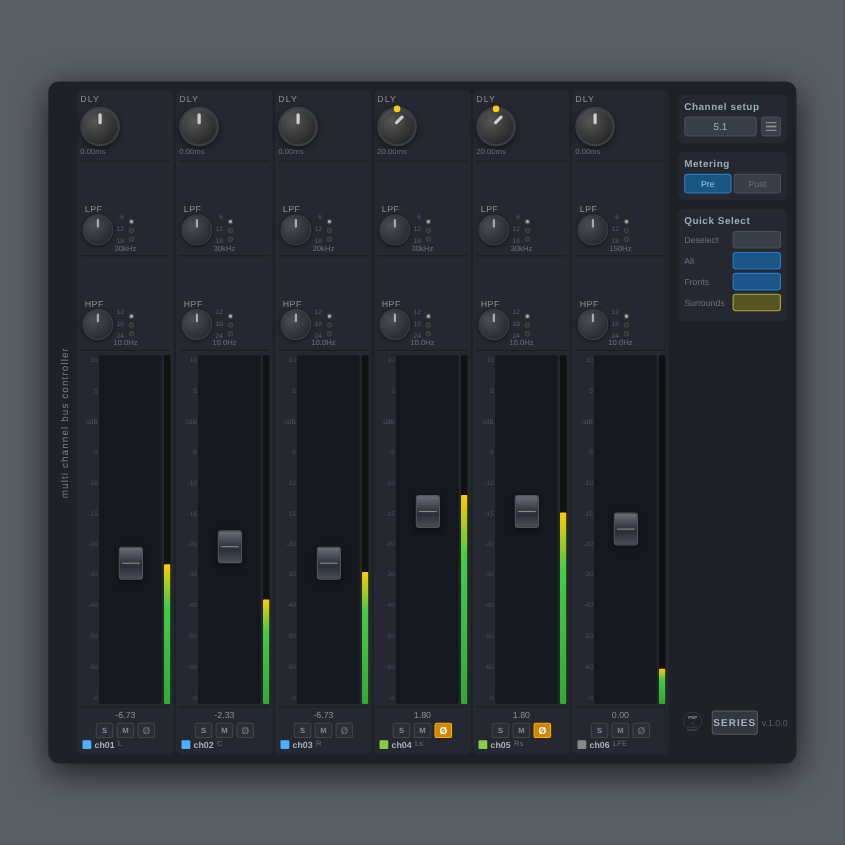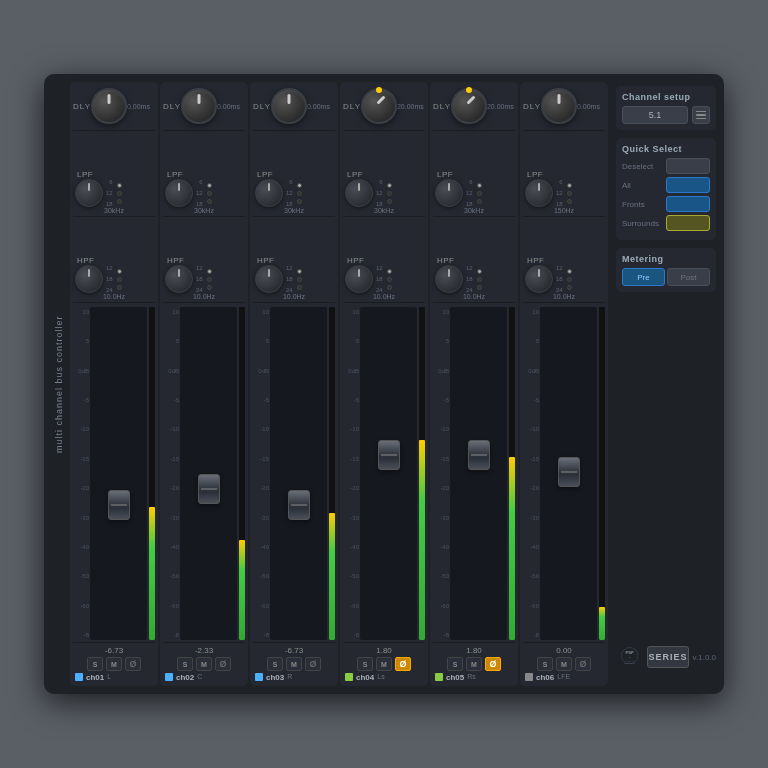--- a/index.html
+++ b/index.html
@@ -49,21 +49,22 @@
       border-radius: 5px;
       padding: 4px 3px;
       width: 88px;
       flex-shrink: 0;
       align-items: center;
       gap: 2px;
     }
     
     .dly-section {
       display: flex;
-      align-items: center;
+      flex-direction: column;
+      align-items: flex-start;
       width: 100%;
       margin-bottom: 2px;
     }
     .dly-label {
       color: #8a9090;
       font-size: 8px;
       letter-spacing: 1px;
     }
     .knob-large {
       width: 36px;
@@ -980,48 +981,48 @@
         <div class="channel-setup-val">5.1</div>
         <div class="menu-btn">
           <div class="menu-line"></div>
           <div class="menu-line"></div>
           <div class="menu-line"></div>
         </div>
       </div>
     </div>
 
     <div class="panel-section">
+      <div class="panel-title">Metering</div>
+      <div class="pre-post-group">
+        <div class="pre-post-btn active">
+          <span>Pre</span>
+        </div>
+        <div class="pre-post-btn">
+          <span>Post</span>
+        </div>
+      </div>
+    </div>
+
+    <div class="panel-section">
       <div class="panel-title">Quick Select</div>
       <div class="qs-row">
         <div class="qs-label">Deselect</div>
         <div class="qs-btn"></div>
       </div>
       <div class="qs-row">
         <div class="qs-label">All</div>
         <div class="qs-btn blue"></div>
       </div>
       <div class="qs-row">
         <div class="qs-label">Fronts</div>
         <div class="qs-btn blue"></div>
       </div>
       <div class="qs-row">
         <div class="qs-label">Surrounds</div>
         <div class="qs-btn yellow"></div>
-      </div>
-    </div>
-
-    <div class="panel-section">
-      <div class="panel-title">Metering</div>
-      <div class="pre-post-group">
-        <div class="pre-post-btn active">
-          <span>Pre</span>
-        </div>
-        <div class="pre-post-btn">
-          <span>Post</span>
-        </div>
       </div>
     </div>
 
     <div class="logo-area">
       <svg class="psp-logo" viewBox="0 0 60 50">
         <circle cx="30" cy="22" r="18" fill="none" stroke="#3a4050" stroke-width="1.5"></circle>
         <text x="30" y="18" text-anchor="middle" fill="#8a9090" font-size="9" font-weight="bold">PSP</text>
         <text x="30" y="27" text-anchor="middle" fill="#5a6070" font-size="5">Ø</text>
         <text x="30" y="35" text-anchor="middle" fill="#5a6570" font-size="5" letter-spacing="1">AURAL</text>
         <text x="30" y="41" text-anchor="middle" fill="#5a6570" font-size="5" letter-spacing="1">SERIES</text>

